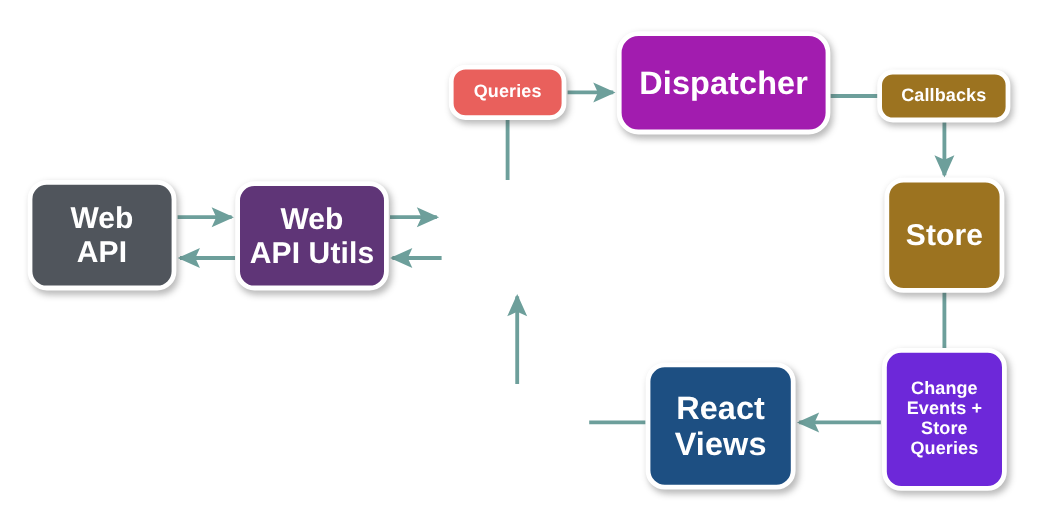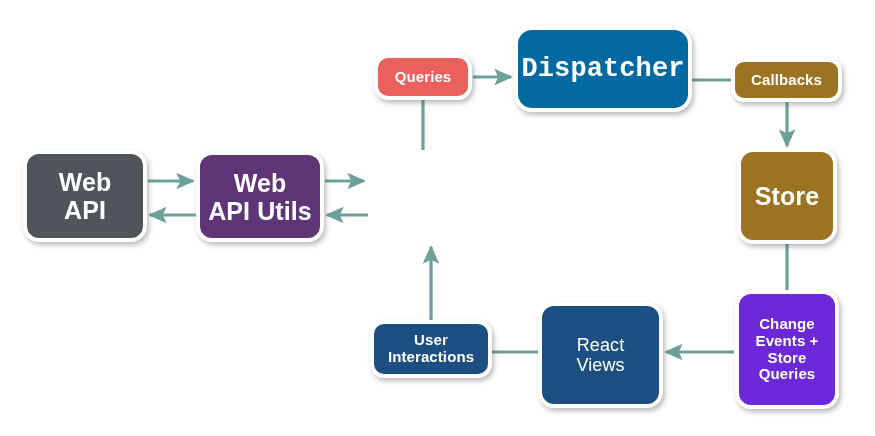--- a/index.html
+++ b/index.html
@@ -48,21 +48,21 @@
 
   
   .n-web-api        { left: 23px;  top: 150px; width: 124px; height: 92px;  border-radius: 16px; font-size: 25px; font-weight: bold; }
   .n-web-api-utils  { left: 196px; top: 151px; width: 128px; height: 91px;  border-radius: 16px; font-size: 25px; font-weight: bold; }
   .n-action-creators{ left: 367px; top: 148px; width: 130px; height: 96px;  border-radius: 16px; font-size: 25px; font-weight: bold; }
   .n-actions        { left: 374px; top: 54px;  width: 98px;  height: 46px;  border-radius: 14px; font-size: 15px; font-weight: bold; }
   .n-dispatcher     { left: 514px; top: 26px;  width: 178px; height: 86px;  border-radius: 18px; font-size: 27px; font-weight: bold; }
   .n-callbacks      { left: 731px; top: 58px;  width: 111px; height: 44px;  border-radius: 13px; font-size: 15px; font-weight: bold; }
   .n-store          { left: 737px; top: 148px; width: 100px; height: 96px;  border-radius: 16px; font-size: 25px; font-weight: bold; }
   .n-change-events  { left: 735px; top: 290px; width: 104px; height: 119px; border-radius: 16px; font-size: 15px; font-weight: bold; }
-  .n-react-views    { left: 538px; top: 302px; width: 125px; height: 106px; border-radius: 16px; font-size: 18px; font-weight: normal; }
+  .n-react-views    { left: 538px; top: 302px; width: 125px; height: 106px; border-radius: 16px; font-size: 27px; font-weight: bold; }
   .n-user-inter     { left: 370px; top: 320px; width: 122px; height: 58px;  border-radius: 14px; font-size: 15px; font-weight: bold; }
 </style>
 </head>
 <body>
 
 <div id="diagram" style="background: rgb(255, 255, 255);">
 
   <svg id="edge-layer" viewBox="0 0 875 436" width="875" height="436" xmlns="http://www.w3.org/2000/svg">
     <defs>
       <marker id="arrowhead" markerWidth="7" markerHeight="7" refX="5.6" refY="3.1" orient="auto" markerUnits="strokeWidth">
@@ -106,21 +106,21 @@
   <div class="node n-web-api-utils" style="background: rgb(95, 53, 119); border-color: rgb(255, 255, 255);">
     <span class="node-label">Web
 API Utils</span>
   </div>
 
 
   <div class="node n-actions" style="background: rgb(233, 96, 92); border-color: rgb(255, 255, 255);">
     <span class="node-label">Queries</span>
   </div>
 
-  <div class="node n-dispatcher" style="background: #0369a1; border-color: rgb(255, 255, 255); font-family: Liberation Mono, monospace;">
+  <div class="node n-dispatcher" style="background: #a21caf; border-color: rgb(255, 255, 255);">
     <span class="node-label">Dispatcher</span>
   </div>
 
   <div class="node n-callbacks" style="background: rgb(156, 115, 32); border-color: rgb(255, 255, 255);">
     <span class="node-label">Callbacks</span>
   </div>
 
   <div class="node n-store" style="background: rgb(156, 115, 32); border-color: rgb(255, 255, 255);">
     <span class="node-label">Store</span>
   </div>
@@ -130,18 +130,14 @@
 Events +
 Store
 Queries</span>
   </div>
 
   <div class="node n-react-views" style="background: rgb(29, 79, 130); border-color: rgb(255, 255, 255);">
     <span class="node-label">React
 Views</span>
   </div>
 
-  <div class="node n-user-inter" style="background: rgb(29, 79, 130); border-color: rgb(255, 255, 255);">
-    <span class="node-label">User
-Interactions</span>
-  </div>
 
 </div>
 
 </body></html>

